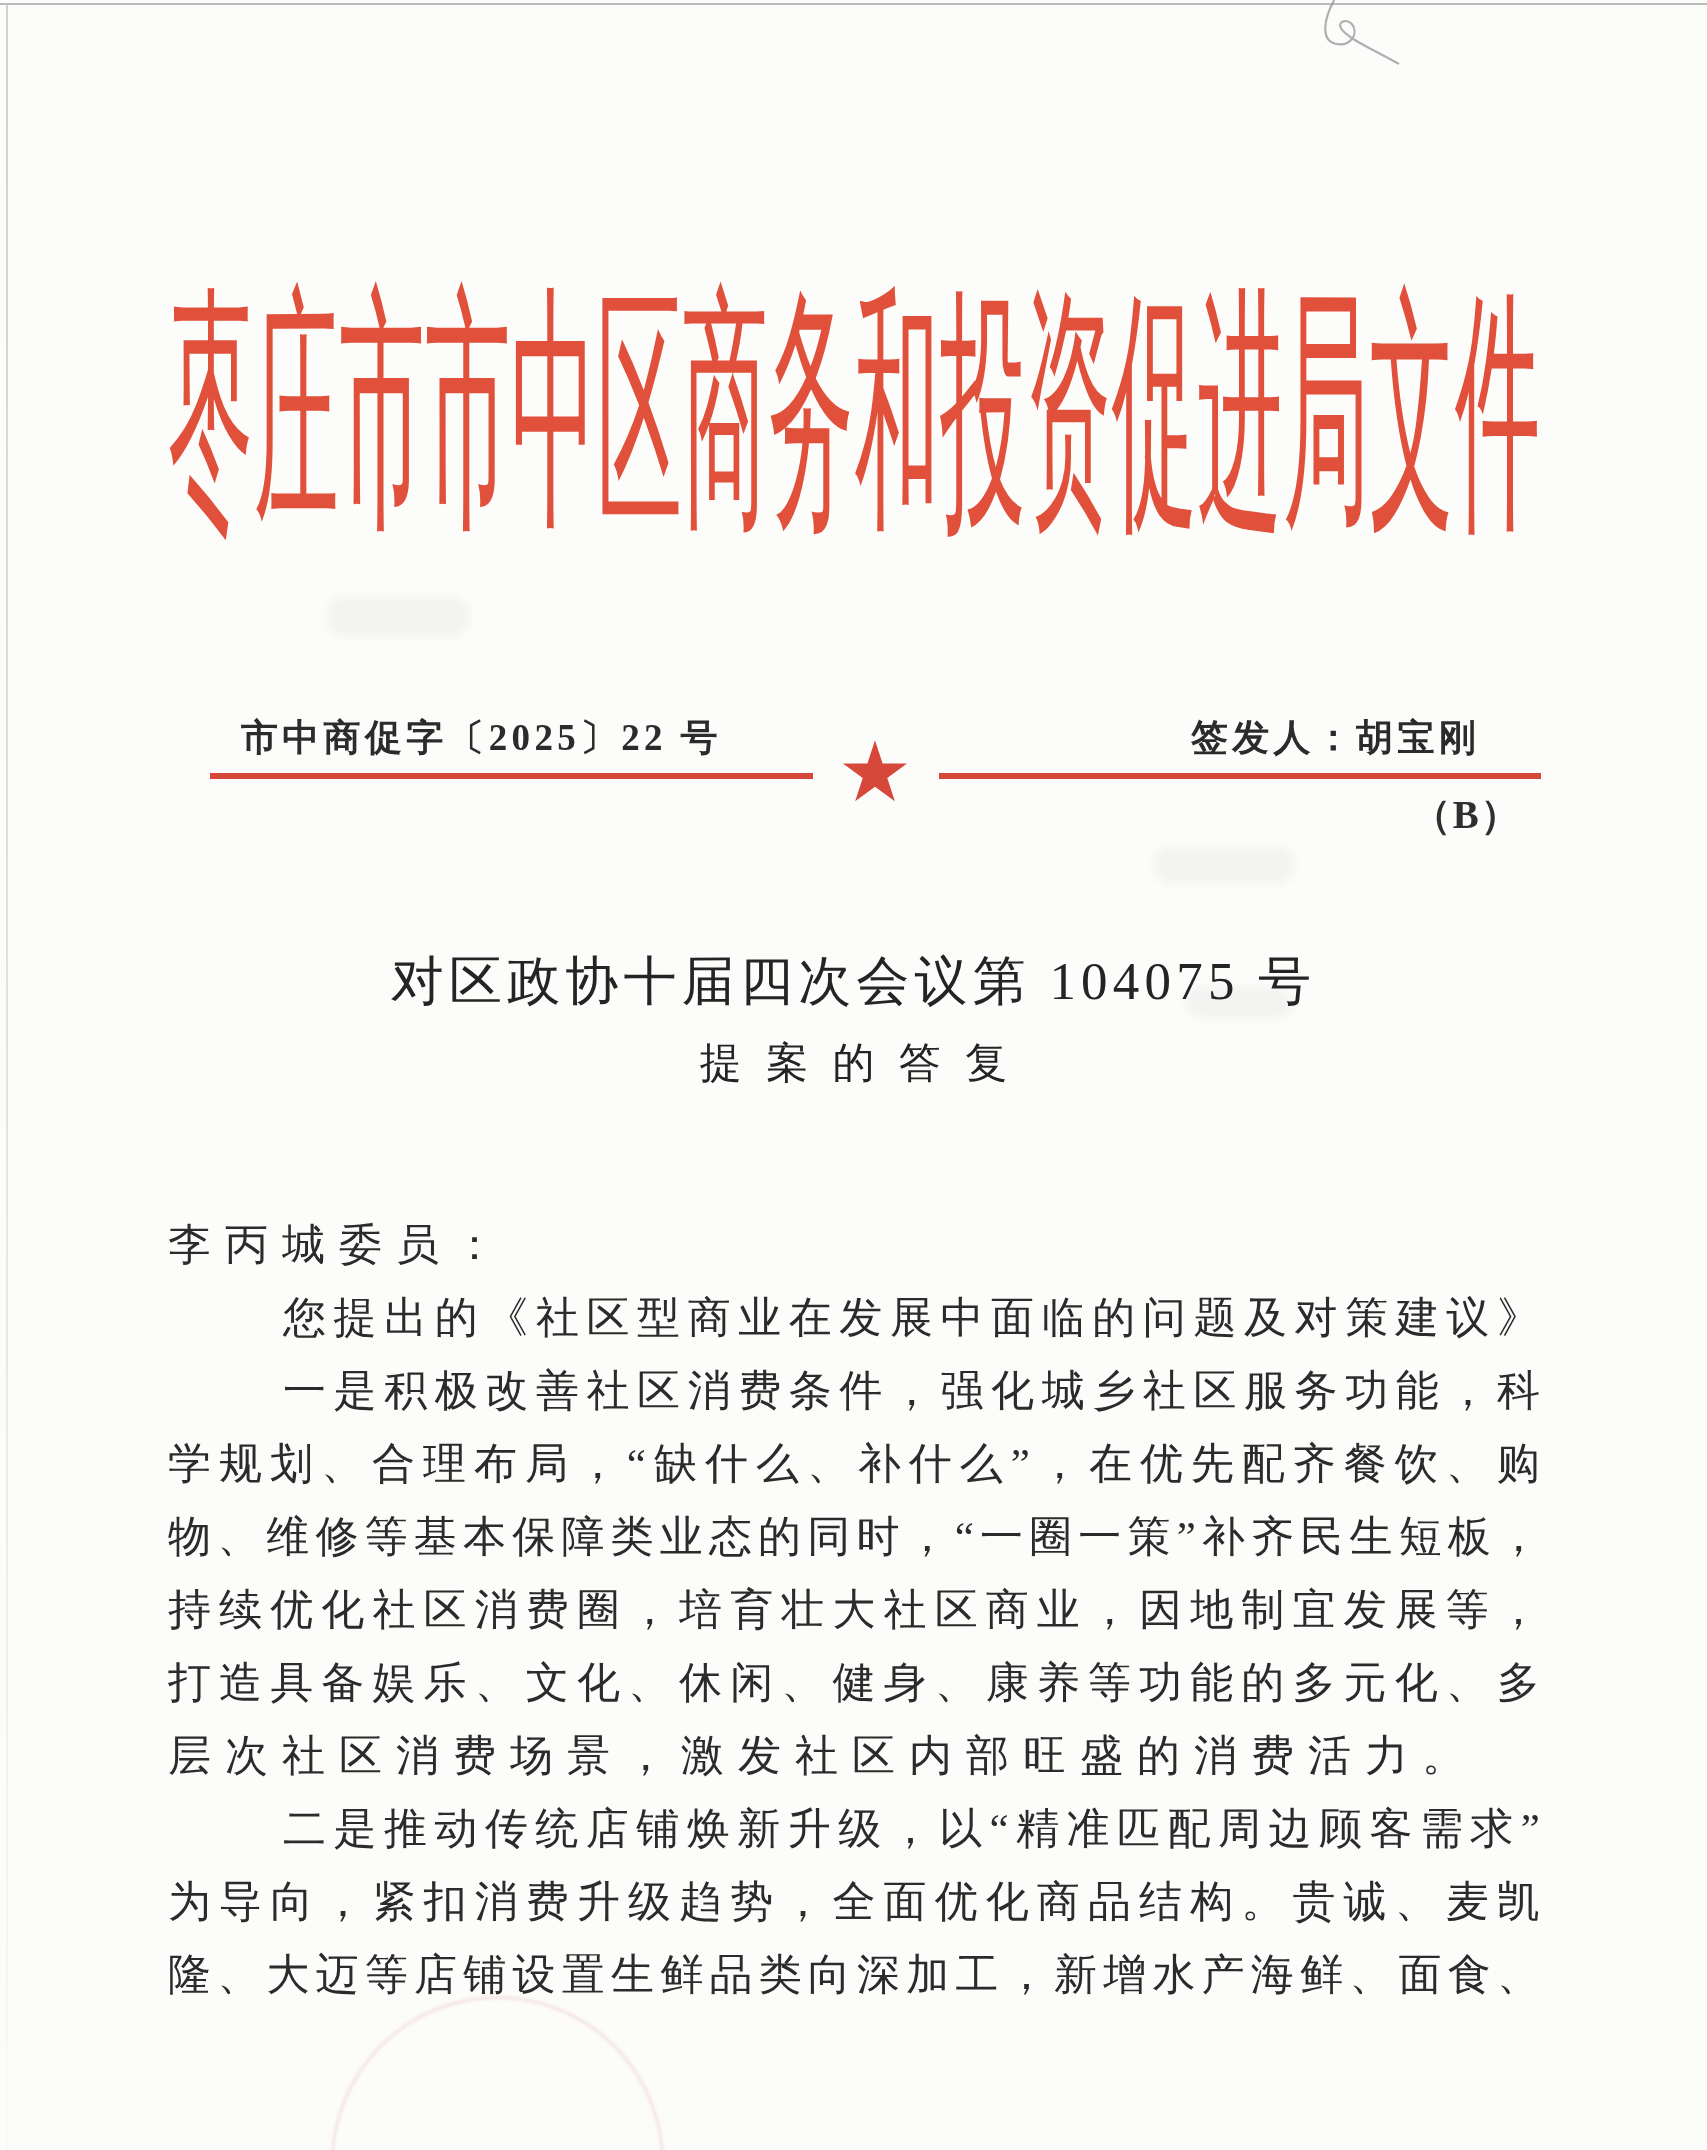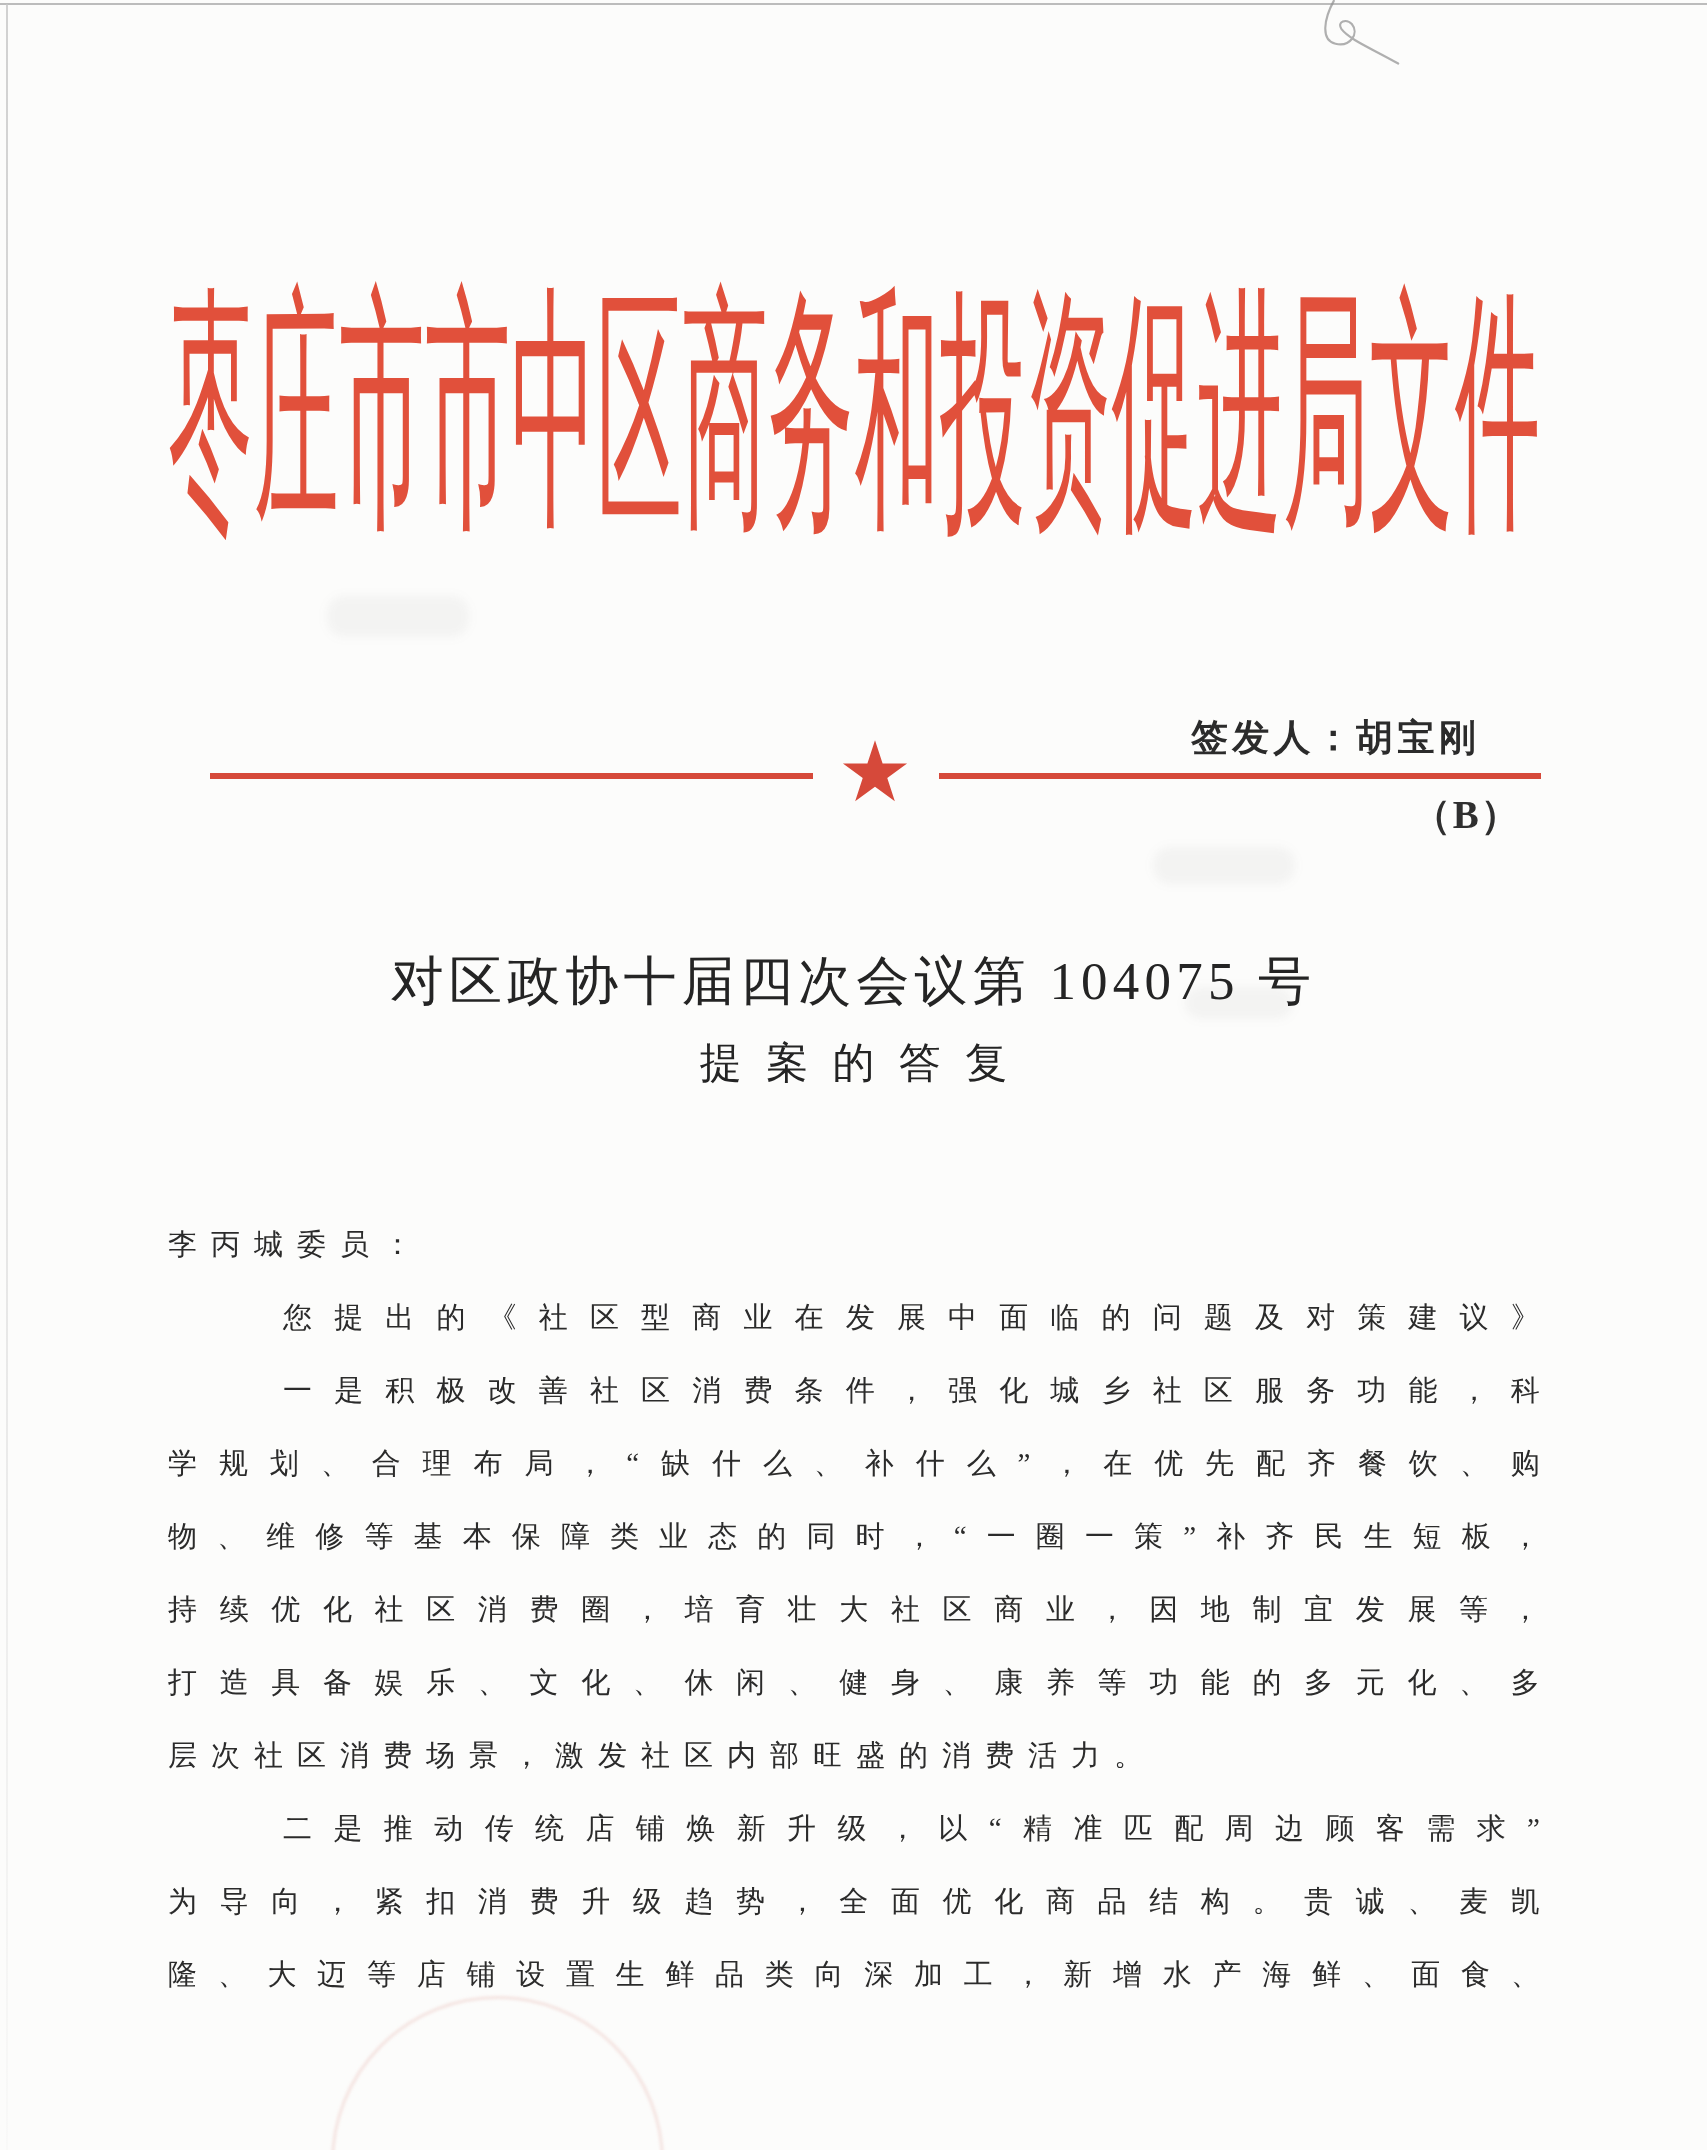--- a/index.html
+++ b/index.html
@@ -42,21 +42,21 @@
   .copy-mark{position:absolute;left:1412px;top:788px;font-size:39px;font-weight:600;
     letter-spacing:1.7px;color:#2f2f2f;}
 
   
   .title{position:absolute;left:0;top:940px;width:100%;text-align:center;
     font-weight:400;color:#242424;}
   .title-l1{font-size:53px;letter-spacing:5.2px;line-height:82px;white-space:nowrap;}
   .title-l2{font-size:42px;letter-spacing:.58em;margin-left:.58em;line-height:82px;white-space:nowrap;}
 
   
-  .body-block{position:absolute;left:168px;top:1208px;width:1372px;font-size:29px;
+  .body-block{position:absolute;left:168px;top:1208px;width:1372px;font-size:43px;
     font-weight:500;color:var(--ink,#2e2e2e);}
   .bline{height:73px;line-height:73px;white-space:nowrap;}
   .bline.plain{letter-spacing:14px;}
   .bline.fill{display:flex;justify-content:space-between;align-items:baseline;}
   .bline.fill span{display:block;line-height:73px;}
   .bline.indent{padding-left:115px;}
 </style>
 </head>
 <body>
 
@@ -87,20 +87,21 @@
         <span>资</span>
         <span>促</span>
         <span>进</span>
         <span>局</span>
         <span>文</span>
         <span>件</span>
       </div>
   </div>
 
   <div class="docline">
+    <span class="doc-number">市中商促字〔2025〕22 号</span>
     <span class="signer">签发人：胡宝刚</span>
   </div>
 
   <div class="rule left"></div>
   <div class="rule right"></div>
   <svg class="star" viewBox="0 0 162 162">
     <polygon points="81,3 98.6,56.9 155.2,56.9 109.4,90.2 126.9,144.1 81,110.6 35.1,144.1 52.6,90.2 6.8,56.9 63.4,56.9"></polygon>
   </svg>
 
   <div class="copy-mark">（B）</div>

